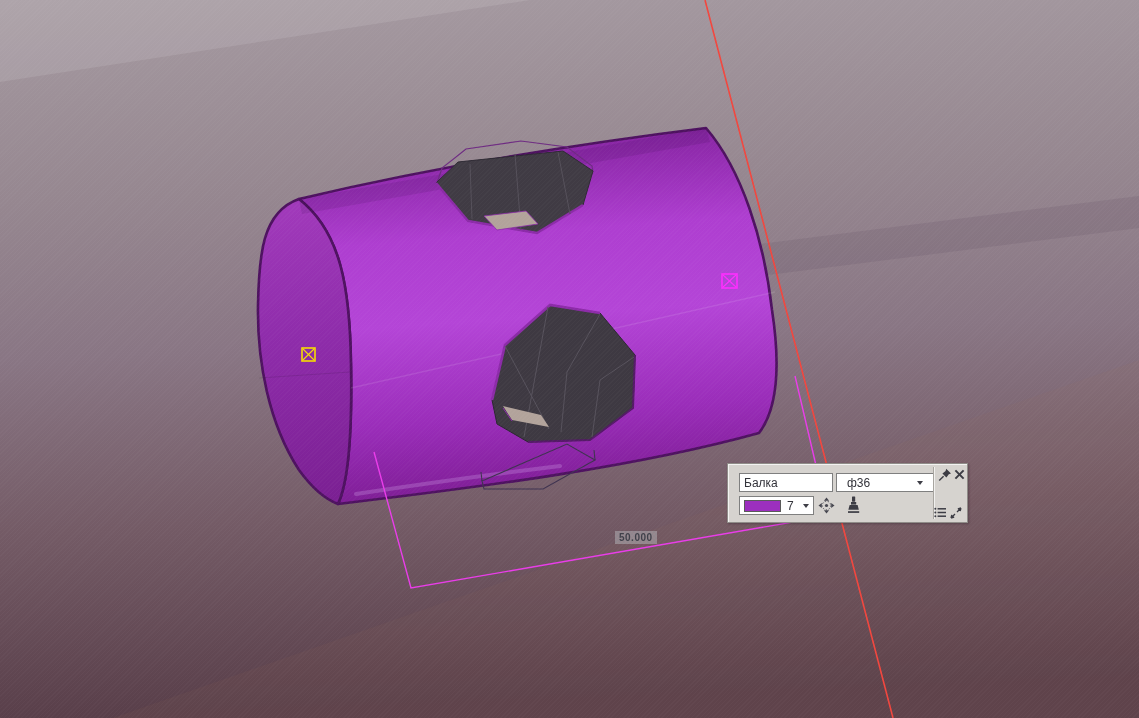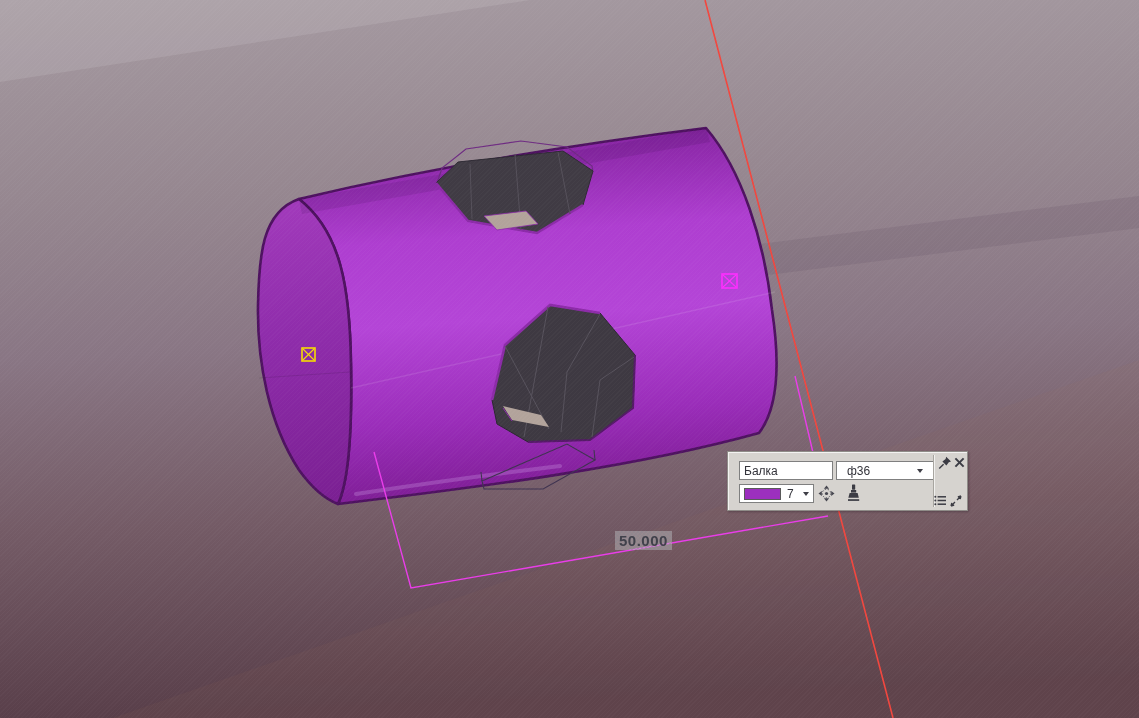--- a/index.html
+++ b/index.html
@@ -10,30 +10,30 @@
   }
   .scene{position:absolute;left:0;top:0;z-index:1;}
   .texture{
     position:absolute;inset:0;z-index:2;pointer-events:none;
     background-image:repeating-linear-gradient(135deg,rgba(255,255,255,0.025) 0 1px,transparent 1px 3px);
   }
   
   .dim-label{
     position:absolute;left:615px;top:531px;z-index:3;
     padding:1px 4px;
-    font-size:15px;font-weight:bold;color:#41414b;letter-spacing:.5px;
+    font-size:10px;font-weight:bold;color:#41414b;letter-spacing:.5px;
     background-color:rgba(196,194,198,.45);
     background-image:
       linear-gradient(45deg,rgba(138,136,142,.45) 25%,transparent 25%,transparent 75%,rgba(138,136,142,.45) 75%),
       linear-gradient(45deg,rgba(138,136,142,.45) 25%,transparent 25%,transparent 75%,rgba(138,136,142,.45) 75%);
     background-size:4px 4px;background-position:0 0,2px 2px;
   }
   
   .mini-toolbar{
-    position:absolute;left:727px;top:451px;width:241px;height:60px;z-index:4;
+    position:absolute;left:727px;top:463px;width:241px;height:60px;z-index:4;
     background:#d6d3cf;border:1px solid #8f8c88;box-sizing:border-box;
     box-shadow:1px 1px 2px rgba(40,30,40,.35), inset 1px 1px 0 rgba(255,255,255,.7);
   }
   .tb-field{
     position:absolute;background:#fff;border:1px solid #7f7f7f;box-sizing:border-box;
     font-size:12px;color:#33333a;display:flex;align-items:center;padding:0 10px;
   }
   .tb-input{
     position:absolute;background:#fff;border:1px solid #7f7f7f;box-sizing:border-box;
     font-family:"Liberation Sans",sans-serif;font-size:12px;color:#33333a;padding:0 4px;outline:none;

